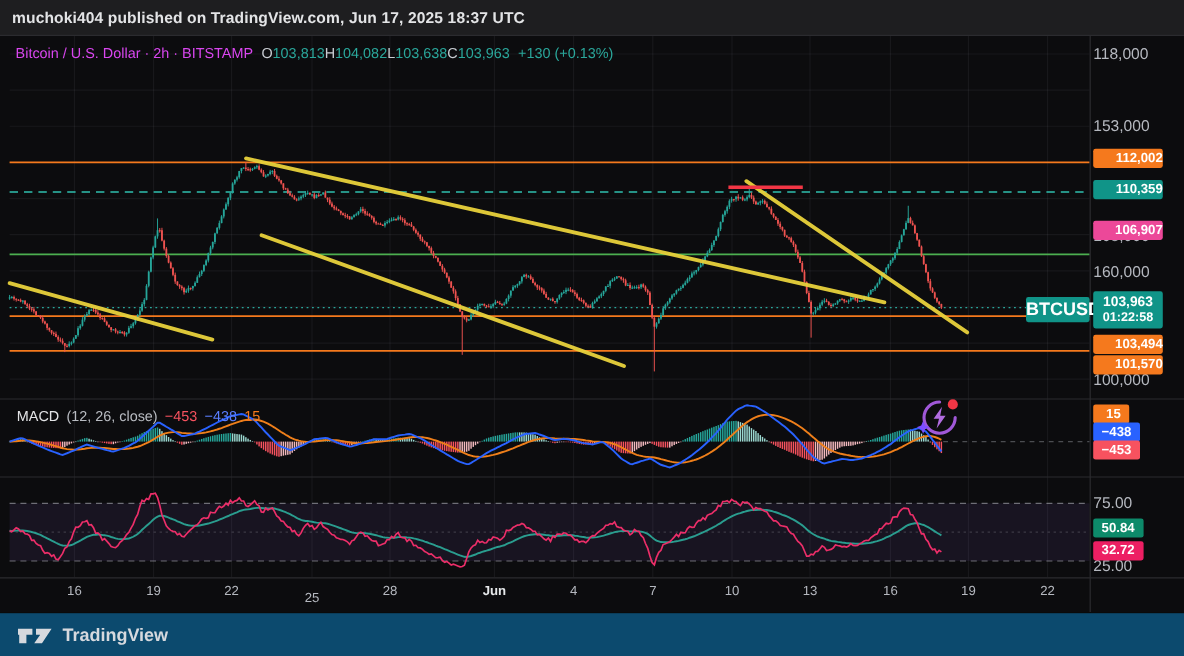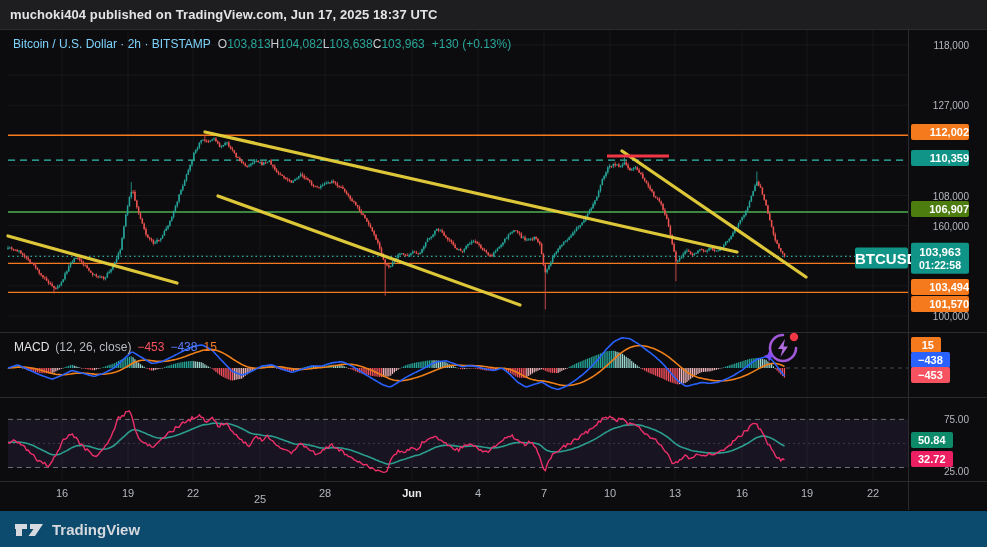--- a/index.html
+++ b/index.html
@@ -4,25 +4,25 @@
 <style>
   html,body{margin:0;padding:0;background:#000;}
   .screen{position:relative;width:987px;height:547px;overflow:hidden;
     font-family:"Liberation Sans",sans-serif;background:#0c0c0e;color:#d1d4dc;}
   .top-bar{position:absolute;left:0;top:0;width:987px;height:29px;background:#1e1e20;
     border-bottom:1px solid #2b2b2f;display:flex;align-items:center;}
   .top-bar span{margin-left:10px;font-size:13px;font-weight:700;color:#e3e4e6;letter-spacing:.1px;}
   .chart-area{position:absolute;left:0;top:30px;width:987px;height:480px;}
   #chart-canvas{position:absolute;left:0;top:0;}
   .sym-header{position:absolute;left:13px;top:7px;font-size:12px;display:flex;gap:7px;align-items:baseline;white-space:nowrap;}
-  .sym-header .sym{color:#7dd3fc;font-weight:500;}
+  .sym-header .sym{color:#d946ef;font-weight:500;}
   .sym-header .pair .k{color:#c9cdd3;}
   .sym-header .pair .v{color:#2aa79b;}
   .sym-header .chg{color:#2aa79b;}
-  .axis-text{position:absolute;left:911px;width:58px;text-align:right;font-size:10px;color:#b5b8bf;transform:translateY(-50%);}
+  .axis-text{position:absolute;left:911px;width:58px;text-align:left;font-size:13px;color:#b5b8bf;transform:translateY(-50%);}
   .badge{position:absolute;left:911px;width:58px;box-sizing:border-box;text-align:right;font-size:11px;font-weight:700;
     color:#fff;border-radius:2px;padding:2px 0;transform:translateY(-50%);}
   .badge.auto{width:auto;min-width:30px;padding:2px 7px;}
   .label-badge{position:absolute;left:855px;width:53px;text-align:center;font-size:15px;font-weight:700;color:#fff;
     border-radius:2px;padding:2px 0;transform:translateY(-50%);}
   .price-badge{position:absolute;left:911px;width:58px;text-align:center;color:#fff;border-radius:2px;
     padding:2px 0 1px;transform:translateY(-50%);line-height:1.25;}
   .price-badge .p{font-size:11.5px;font-weight:700;}
   .price-badge .t{font-size:10.5px;font-weight:700;}
   .pane-label{position:absolute;left:14px;font-size:12px;white-space:nowrap;}
@@ -1377,29 +1377,29 @@
       <span class="chg">+130 (+0.13%)</span>
     </div>
 
     <div class="pane-label" style="top:310px;">
       <span class="ttl">MACD</span><span class="prm">(12, 26, close)</span><span id="macd-values"><span style="color: rgb(247, 82, 95);">−453</span><span style="color: rgb(91, 127, 255);">−438</span><span style="color: rgb(245, 121, 29);">15</span></span>
     </div>
 
 
     <div id="price-axis">
         <div class="axis-text" style="top: 15px;">118,000</div>
-        <div class="axis-text" style="top: 75.2222px;">127,000</div>
+        <div class="axis-text" style="top: 75.2222px;">153,000</div>
         <div class="axis-text" style="top: 165.556px;">108,000</div>
         <div class="axis-text" style="top: 195.667px;">160,000</div>
         <div class="axis-text" style="top: 286px;">100,000</div>
         <div class="axis-text" style="top: 389.4px;">75.00</div>
         <div class="axis-text" style="top: 440.5px;">25.00</div>
         <div class="badge" style="top: 102px; background: rgb(245, 121, 29);">112,002</div>
         <div class="badge" style="top: 128px; background: rgb(16, 148, 136);">110,359</div>
-        <div class="badge" style="top: 179px; background: #4d7c0f;">106,907</div>
+        <div class="badge" style="top: 162px; background: #ec4899;">106,907</div>
         <div class="badge" style="top: 257px; background: rgb(245, 121, 29);">103,494</div>
         <div class="badge" style="top: 274px; background: rgb(245, 121, 29);">101,570</div>
         <div class="label-badge" style="top: 228px; background: rgb(16, 148, 136);">BTCUSD</div>
         <div class="price-badge" style="top: 228px; background: rgb(16, 148, 136);">
           <div class="p">103,963</div>
           <div class="t">01:22:58</div>
         </div>
         <div class="badge auto" style="top: 315px; background: rgb(245, 121, 29);">15</div>
         <div class="badge auto" style="top: 330px; background: rgb(41, 98, 255);">−438</div>
         <div class="badge auto" style="top: 345px; background: rgb(247, 82, 95);">−453</div>

